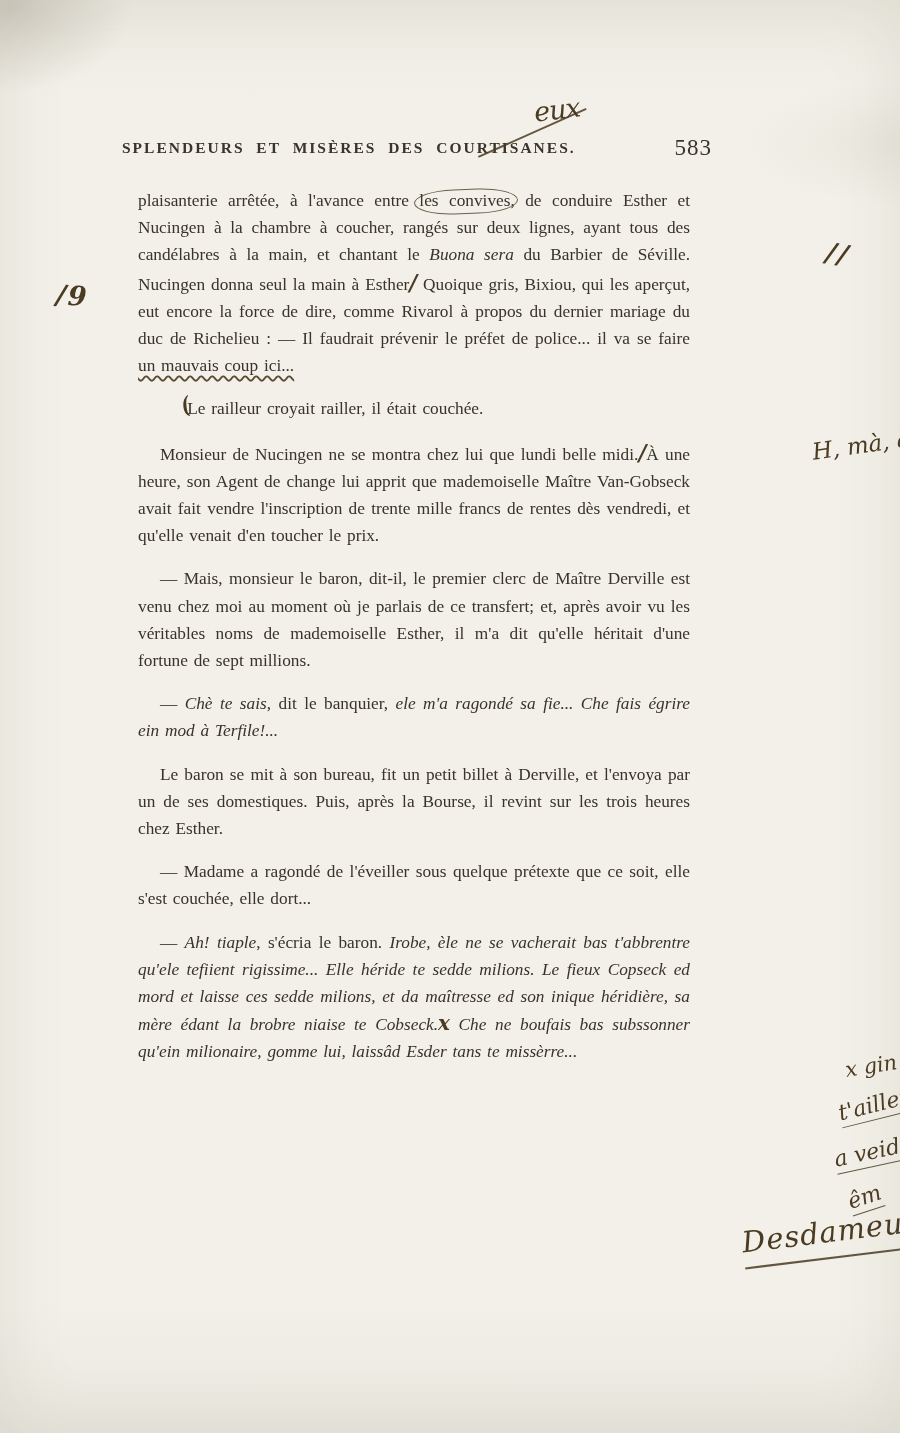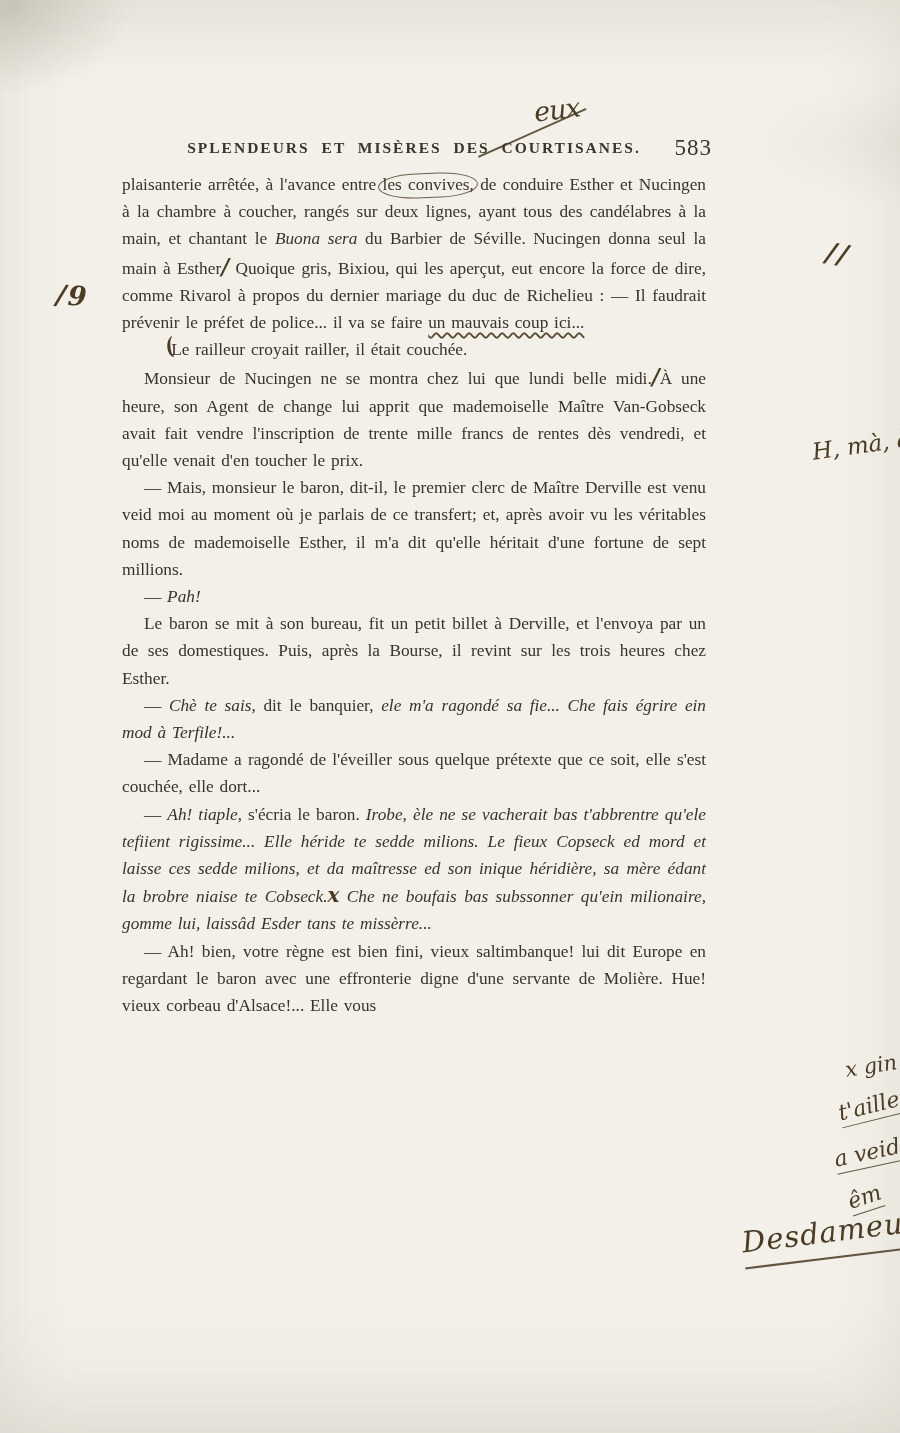--- a/index.html
+++ b/index.html
@@ -13,36 +13,36 @@
       radial-gradient(220px 90px at 100% 10%, rgba(120,110,88,.08), rgba(120,110,88,0) 70%),
       linear-gradient(to bottom, #edebe2 0%, #f2f0e8 7%, #f2f0e8 91%, #e9e7de 100%);
     box-shadow: inset 0 0 70px rgba(90,80,60,.10);
     font-family:"Liberation Serif","DejaVu Serif",serif;
     color:#39332a;
   }
 
   
   .header { position:absolute; top:139px; left:122px; width:584px; }
   .running-head {
-    display:block; text-align:center;
+    display:block; text-align:left;
     font-size:15.5px; font-weight:bold; letter-spacing:2px; word-spacing:6px;
     color:#3a342a;
   }
   .page-number {
     position:absolute; right:-6px; top:-4px;
     font-size:23px; color:#3a342a; letter-spacing:1px;
   }
 
   
   .body-text {
     position:absolute; top:171px; left:122px; width:584px;
     font-size:17.3px; line-height:27.2px; text-align:justify;
     word-spacing:1.5px;
   }
-  .body-text p { margin:0; }
+  .body-text p { margin:16px; }
   .body-text p.indent { text-indent:22px; }
   .it { font-style:italic; }
 
   
   .ink-mark,.ink-paren,.ink-x {
     font-family:"DejaVu Serif",serif; font-style:italic; font-weight:bold;
     color:#4a3a22;
   }
   .ink-mark { font-size:1.25em; }
   .ink-paren { display:inline-block; transform:rotate(-14deg) scaleY(1.35); margin-right:-3px; }
@@ -88,27 +88,25 @@
 
   <div class="header">
     <span class="running-head">SPLENDEURS ET MISÈRES DES COURTISANES.</span>
     <span class="page-number">583</span>
   </div>
 
   <div class="body-text">
       <p><span>plaisanterie arrêtée, à l'avance entre </span><span class="circled">les convives</span><span>, de conduire Esther et Nucingen à la chambre à coucher, rangés sur deux lignes, ayant tous des candélabres à la main, et chantant le </span><span class="it">Buona sera</span><span> du Barbier de Séville. Nucingen donna seul la main à Esther</span><span class="ink-mark">/</span><span> Quoique gris, Bixiou, qui les aperçut, eut encore la force de dire, comme Rivarol à propos du dernier mariage du duc de Richelieu : — Il faudrait prévenir le préfet de police... il va se faire </span><span class="wavy">un mauvais coup ici...</span></p>
       <p class="indent"><span class="ink-paren">(</span><span>Le railleur croyait railler, il était couchée.</span></p>
       <p class="indent"><span>Monsieur de Nucingen ne se montra chez lui que lundi belle midi.</span><span class="ink-mark">/</span><span>À une heure, son Agent de change lui apprit que mademoiselle Maître Van-Gobseck avait fait vendre l'inscription de trente mille francs de rentes dès vendredi, et qu'elle venait d'en toucher le prix.</span></p>
-      <p class="indent"><span>— Mais, monsieur le baron, dit-il, le premier clerc de Maître Derville est venu veid moi au moment où je parlais de ce transfert; et, après avoir vu les véritables noms de mademoiselle Esther, il m'a dit qu'elle héritait d'une fortune de sept millions.</span></p>
-      <p class="indent"><span>— </span><span class="it">Pah!</span></p>
+      <p class="indent"><span>— Mais, monsieur le baron, dit-il, le premier clerc de Maître Derville est venu chez moi au moment où je parlais de ce transfert; et, après avoir vu les véritables noms de mademoiselle Esther, il m'a dit qu'elle héritait d'une fortune de sept millions.</span></p>
+      <p class="indent"><span>— </span><span class="it">Chè te sais</span><span>, dit le banquier, </span><span class="it">ele m'a ragondé sa fie... Che fais égrire ein mod à Terfile!...</span></p>
       <p class="indent"><span>Le baron se mit à son bureau, fit un petit billet à Derville, et l'envoya par un de ses domestiques. Puis, après la Bourse, il revint sur les trois heures chez Esther.</span></p>
-      <p class="indent"><span>— </span><span class="it">Chè te sais</span><span>, dit le banquier, </span><span class="it">ele m'a ragondé sa fie... Che fais égrire ein mod à Terfile!...</span></p>
       <p class="indent"><span>— Madame a ragondé de l'éveiller sous quelque prétexte que ce soit, elle s'est couchée, elle dort...</span></p>
       <p class="indent"><span>— </span><span class="it">Ah! tiaple</span><span>, s'écria le baron. </span><span class="it">Irobe, èle ne se vacherait bas t'abbrentre qu'ele tefiient rigissime... Elle héride te sedde milions. Le fieux Copseck ed mord et laisse ces sedde milions, et da maîtresse ed son inique héridière, sa mère édant la brobre niaise te Cobseck.</span><span class="ink-x">x</span><span class="it"> Che ne boufais bas subssonner qu'ein milionaire, gomme lui, laissâd Esder tans te missèrre...</span></p>
-      <p class="indent"><span>— Ah! bien, votre règne est bien fini, vieux saltimbanque! lui dit Europe en regardant le baron avec une effronterie digne d'une servante de Molière. Hue! vieux corbeau d'Alsace!... Elle vous</span></p>
     </div>
 
   <div class="hand top-word">eux</div>
   <div class="top-stroke" style="position:absolute;"></div>
   <div class="hand del-right">//</div>
   <div class="hand del-left">/9</div>
   <div class="hand scribble">H, mà, à</div>
   <div class="hand note-1">x gin</div>
   <div class="hand note-2">t'ailler</div>
   <div class="hand note-3">a veid</div>

